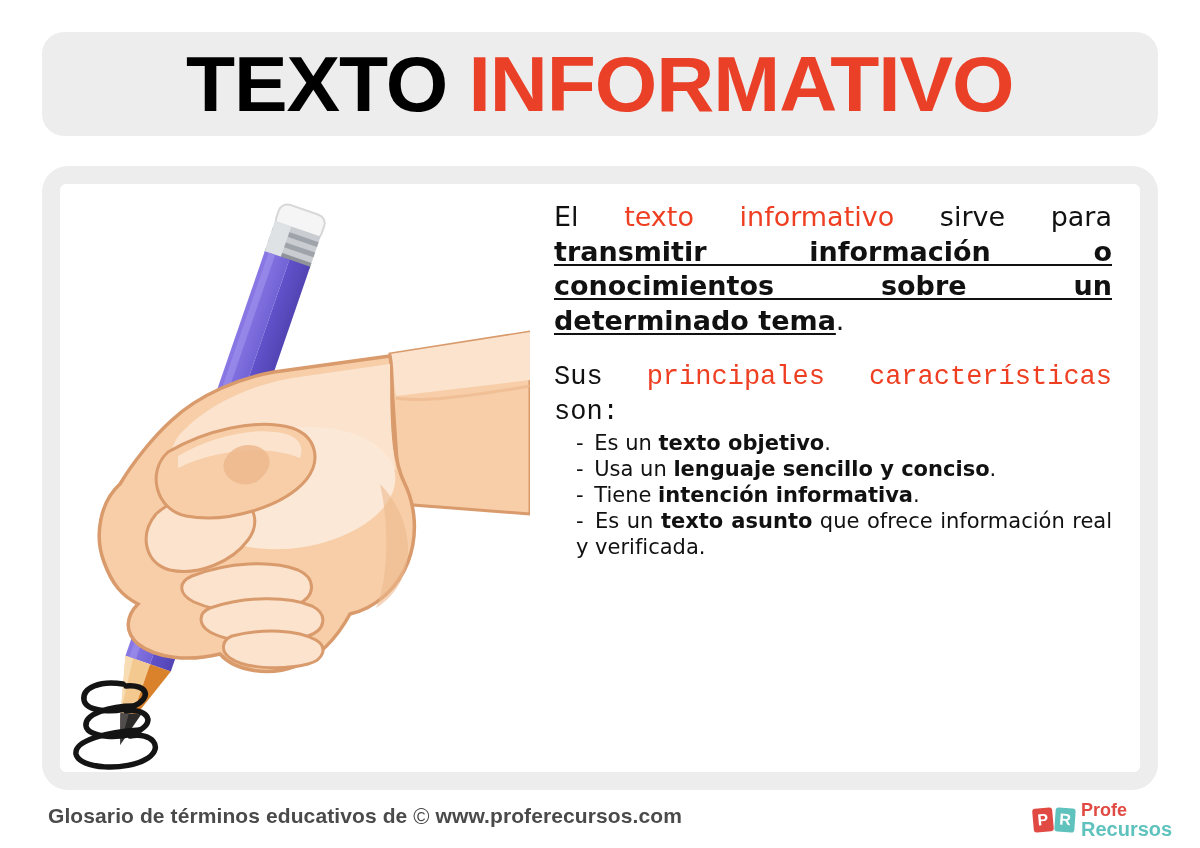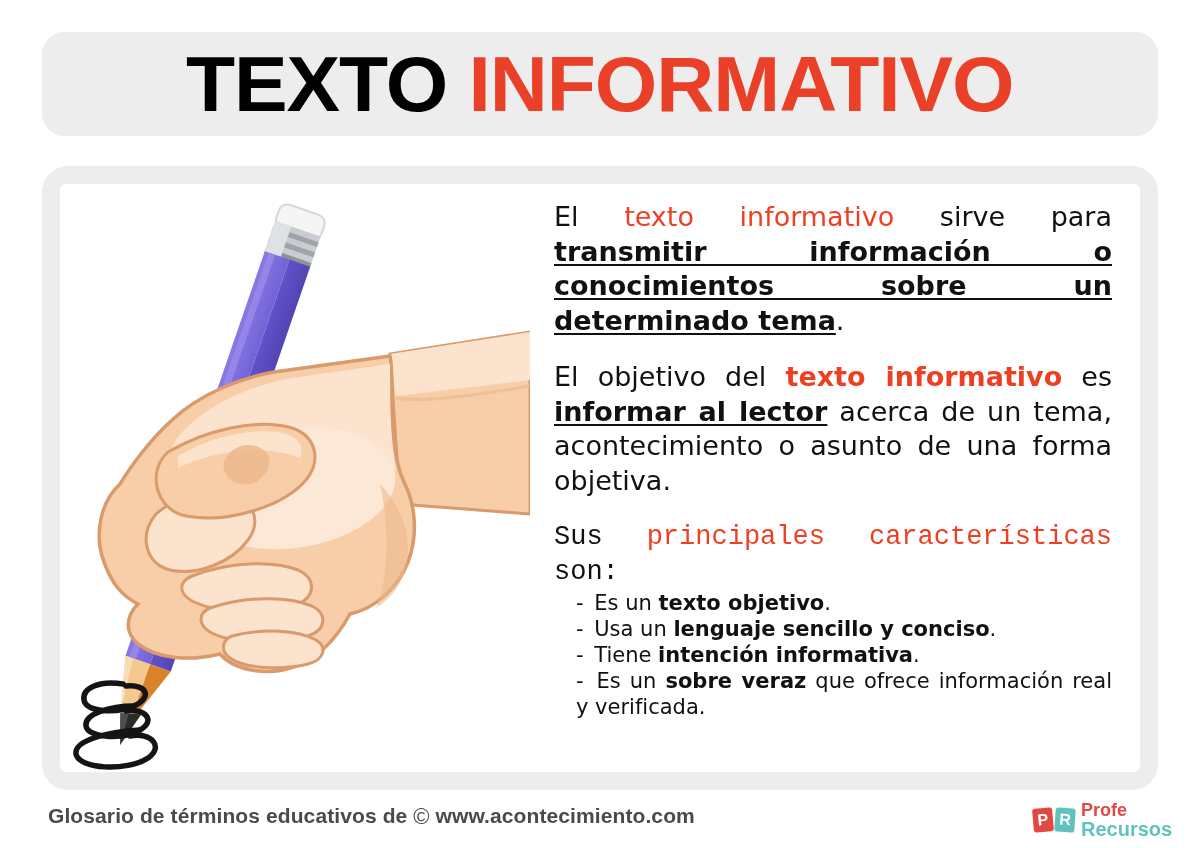--- a/index.html
+++ b/index.html
@@ -249,41 +249,40 @@
 
           <path d="M336 214 C 360 218, 400 214, 470 202" fill="none" stroke="#edb98e" stroke-width="3" opacity="0.7"></path>
         </g>
       </svg>
     </div>
 
     <div class="text-panel">
 
       <p class="para"><span>El </span><span class="red">texto informativo</span><span> sirve para </span><span class="ul-b">transmitir información o conocimientos sobre un determinado tema</span><span>.</span></p>
 
-      <p class="para"><span>El objetivo del </span><span class="red-b">texto informativo</span><span> es </span><span class="ul-b">informar al lector</span><span> acerca de un tema, acontecimiento o asunto de una forma objetiva.</span></p>
 
       <div class="para last">
         <div class="lead"><span>Sus </span><span class="red">principales características</span><span> son:</span></div>
 
         <ul class="list">
           <li><span class="dash">-</span><span> Es un </span><span class="b">texto objetivo</span><span>.</span></li>
 
           <li><span class="dash">-</span><span> Usa un </span><span class="b">lenguaje sencillo y conciso</span><span>.</span></li>
 
           <li><span class="dash">-</span><span> Tiene </span><span class="b">intención informativa</span><span>.</span></li>
 
-          <li class="wrap"><span class="dash">-</span><span> Es un </span><span class="b">sobre veraz</span><span> que ofrece información real y verificada.</span></li>
+          <li class="wrap"><span class="dash">-</span><span> Es un </span><span class="b">texto asunto</span><span> que ofrece información real y verificada.</span></li>
         </ul>
       </div>
 
     </div>
   </div>
 
   <div class="footer">
-    <div class="footer-text"><span>Glosario de términos educativos de</span>&nbsp;<span class="copy">©</span>&nbsp;<span>www.acontecimiento.com</span></div>
+    <div class="footer-text"><span>Glosario de términos educativos de</span>&nbsp;<span class="copy">©</span>&nbsp;<span>www.proferecursos.com</span></div>
 
     <div class="logo">
       <div class="logo-marks">
         <div class="logo-sq p">P</div>
         <div class="logo-sq r">R</div>
       </div>
       <div class="logo-words">
         <span class="w1">Profe</span>
         <span class="w2">Recursos</span>
       </div>

